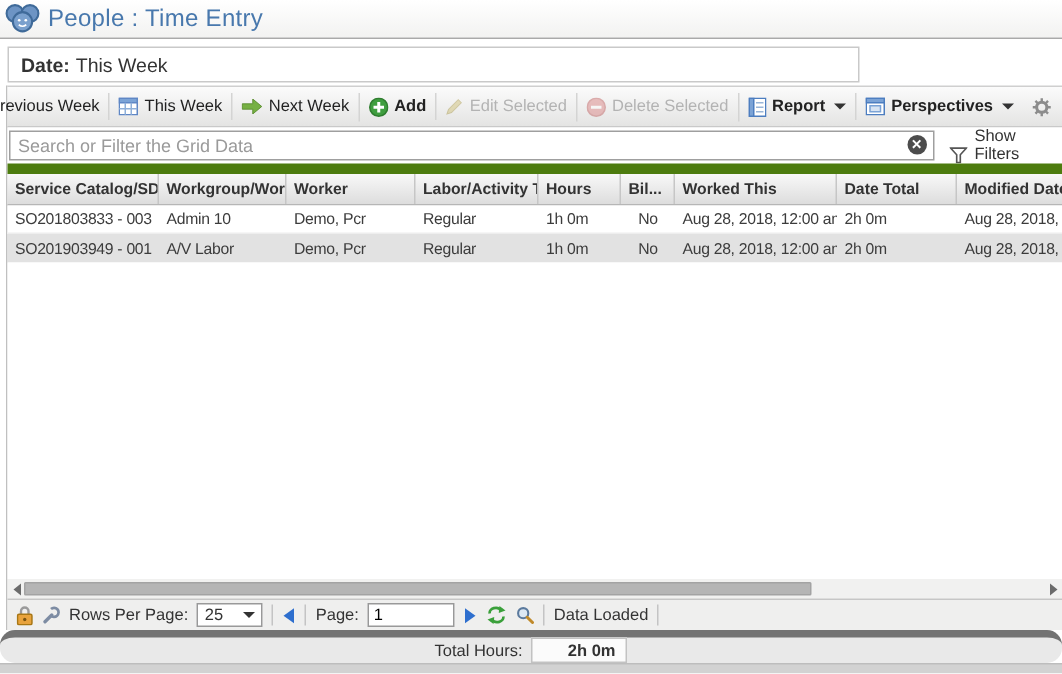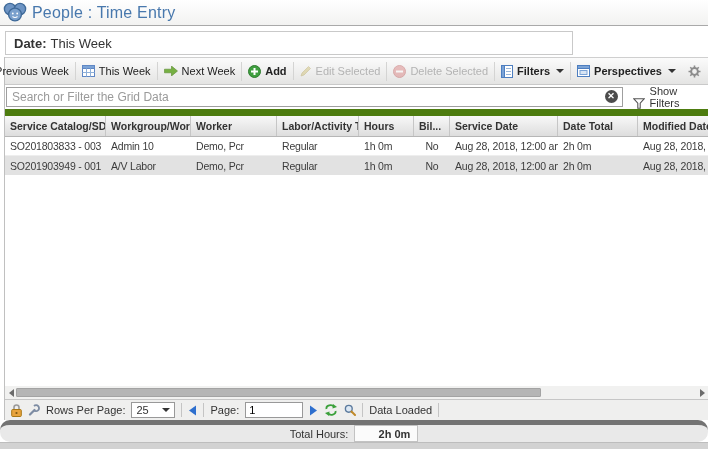--- a/index.html
+++ b/index.html
@@ -163,21 +163,21 @@
       <span>Delete Selected</span>
     </div>
     <div class="tbtn">
       <span>
         <svg width="12" height="13" viewBox="0 0 12 13">
             <rect x="0.5" y="0.5" width="11" height="12" fill="#fff" stroke="#4d7ec0"></rect>
             <rect x="0.5" y="0.5" width="3" height="12" fill="#7ba3d6" stroke="#4d7ec0"></rect>
             <path d="M5 3.5 H10 M5 6.5 H10 M5 9.5 H10" stroke="#9ab6d8"></path>
           </svg>
       </span>
-      <b>Filters</b>
+      <b>Report</b>
       <span class="caret"></span>
     </div>
     <div class="tbtn">
       <span>
         <svg width="13" height="12" viewBox="0 0 13 12">
             <rect x="0.5" y="0.5" width="12" height="11" fill="#fff" stroke="#4d7ec0"></rect>
             <rect x="0.5" y="0.5" width="12" height="3" fill="#7ba3d6" stroke="#4d7ec0"></rect>
             <rect x="3" y="5.5" width="7" height="4" fill="#d7e4f3" stroke="#7ba3d6"></rect>
           </svg>
       </span>
@@ -223,21 +223,21 @@
     <div class="hcell c3">
         <span>Labor/Activity T...</span>
       </div>
     <div class="hcell c4">
         <span>Hours</span>
       </div>
     <div class="hcell c5">
         <span>Bil...</span>
       </div>
     <div class="hcell c6">
-        <span>Service Date</span>
+        <span>Worked This</span>
       </div>
     <div class="hcell c7">
         <span>Date Total</span>
       </div>
     <div class="hcell c8">
         <span>Modified Date</span>
       </div>
   </div>
 
   <div class="grow odd">

